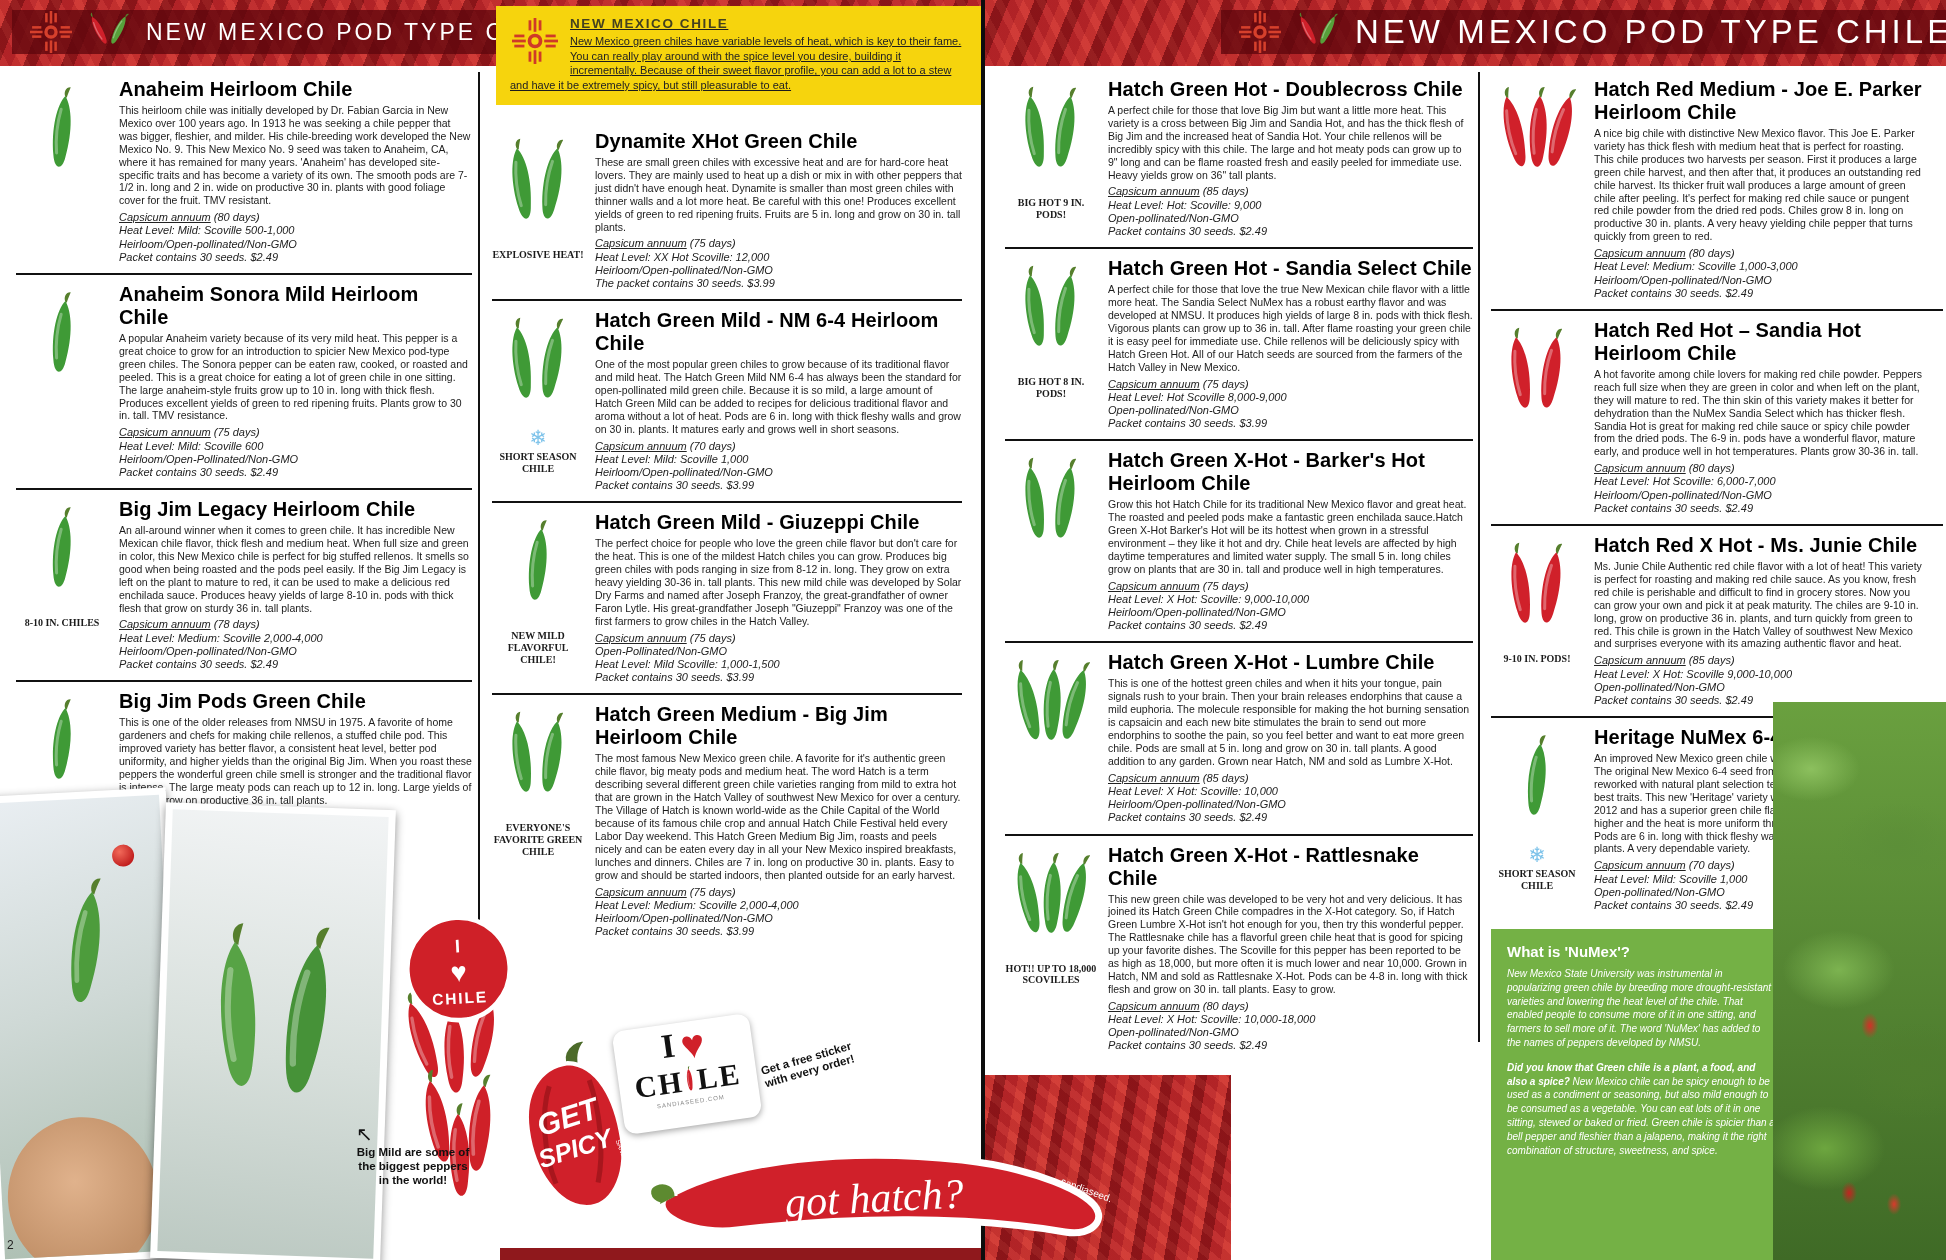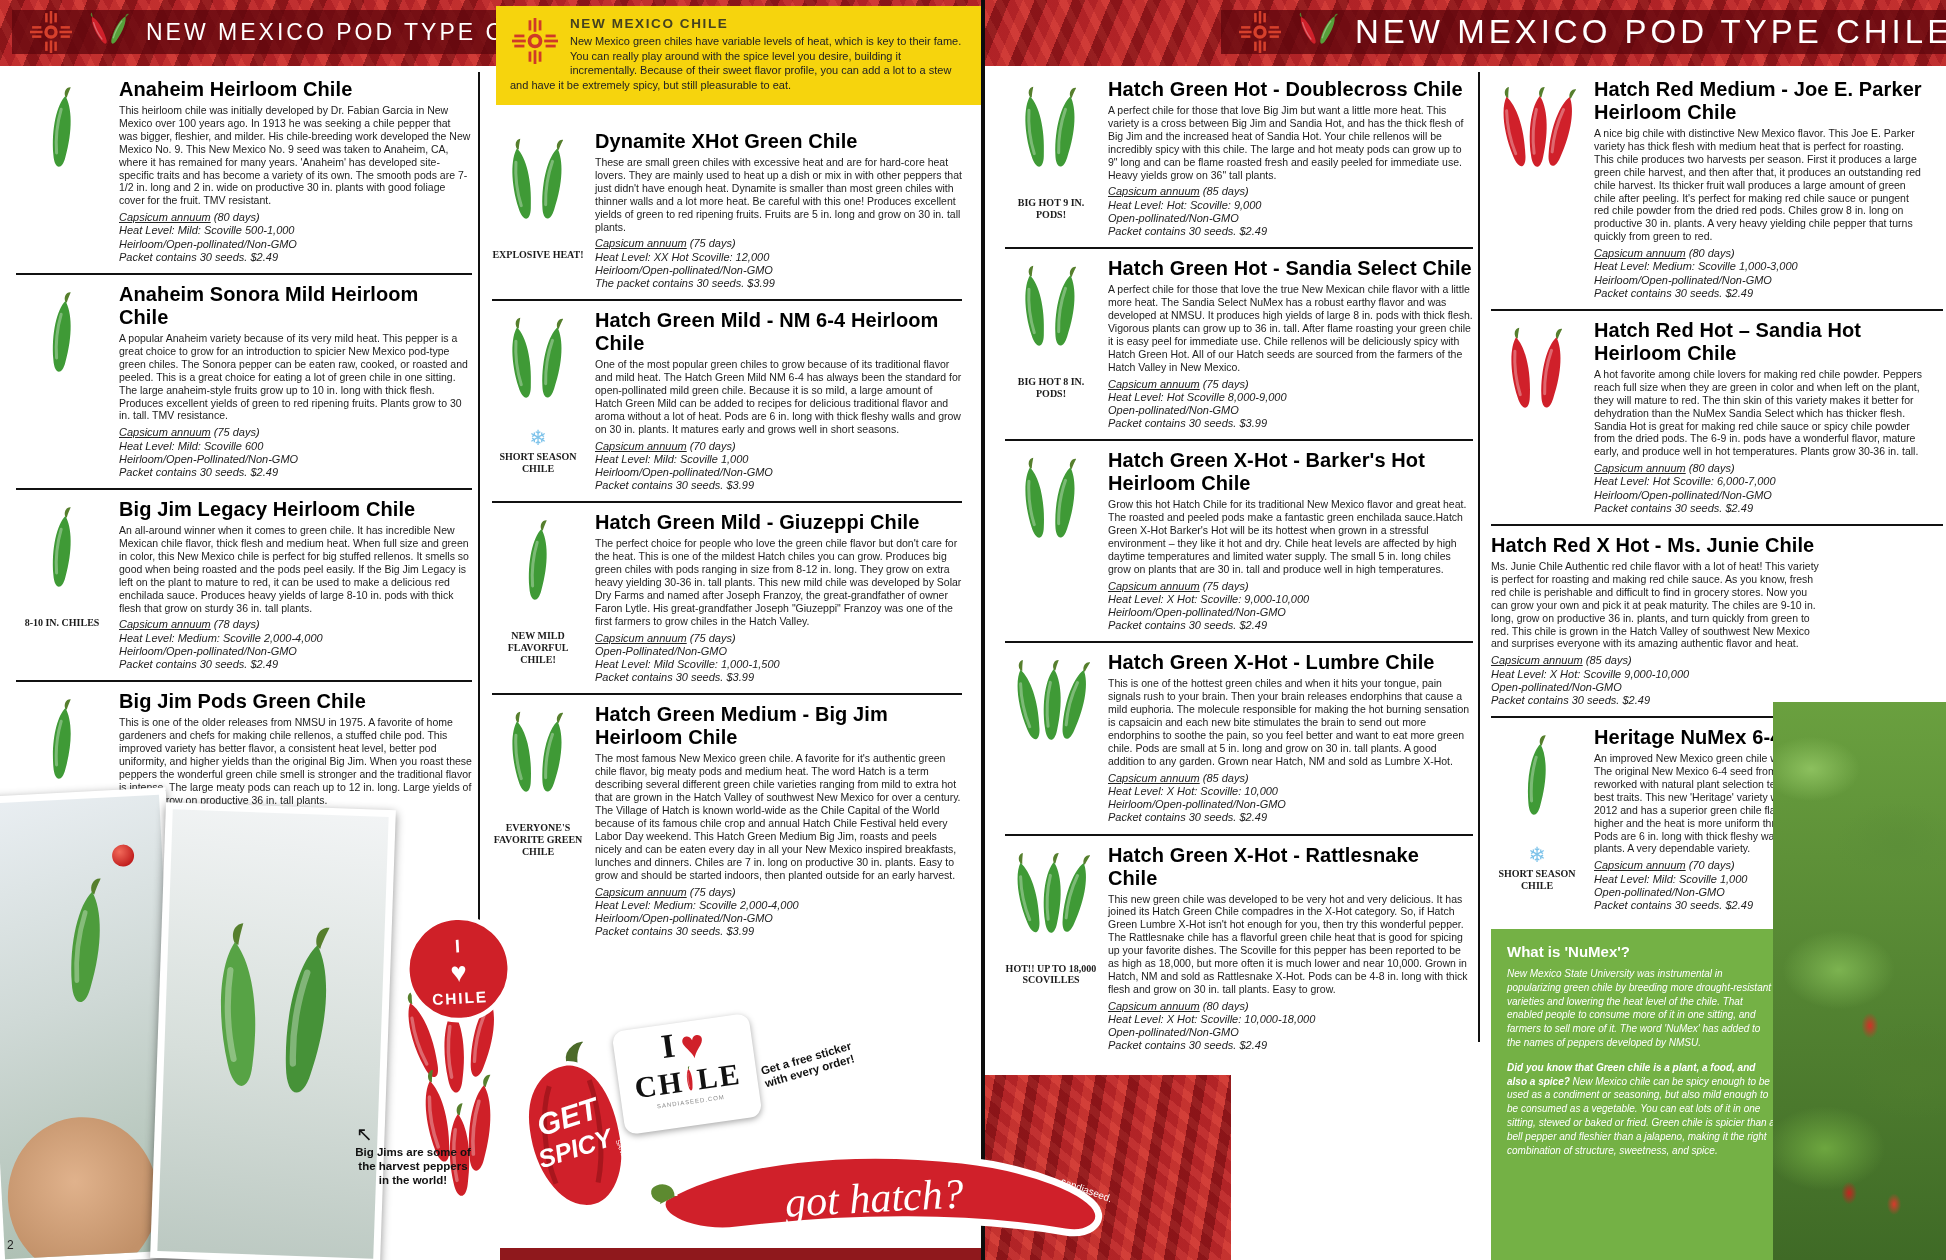--- a/index.html
+++ b/index.html
@@ -18,21 +18,21 @@
           display:flex;align-items:center;gap:14px;padding:0 18px;box-sizing:border-box;}
   .page-left .banner{left:12px;right:0;}
   .page-right .banner{left:236px;right:0;}
   .zia-icon{width:42px;height:42px;color:#d6402c;flex:none;}
   .chiles-icon{width:46px;height:42px;flex:none;}
   .header-title{color:#fff;font-size:23px;letter-spacing:3px;font-weight:400;white-space:nowrap;}
   .page-right .header-title{font-size:33px;letter-spacing:4px;}
 
   
   .intro-box{position:absolute;left:496px;top:6px;width:486px;box-sizing:border-box;
-             background:#f6d40d;padding:10px 14px 12px;z-index:6;}
+             background:#f6d40d;padding:10px 14px 12px;z-index:6;text-decoration:underline;}
   .intro-zia{float:left;width:46px;height:46px;color:#cf3a28;margin:2px 12px 2px 2px;}
   .intro-title{font-weight:bold;font-size:13.5px;letter-spacing:1.6px;color:#45421f;margin:0 0 3px;}
   .intro-text{font-size:11px;line-height:1.34;color:#222;margin:0;}
 
   
   .col{position:absolute;}
   .lcol1{left:16px;top:70px;width:456px;}
   .lcol2{left:492px;top:122px;width:470px;}
   .rcol1{left:20px;top:70px;width:468px;}
   .rcol2{left:506px;top:70px;width:452px;}
@@ -398,21 +398,21 @@
             <span>LE</span>
           </div>
         <div class="ilove-url">SANDIASEED.COM</div>
       </div>
 
       <div class="sticker free-note">Get a free sticker with every order!</div>
     </div>
 
     <div class="bigjim-caption">
       <span class="bigjim-arrow">↖</span>
-      <span>Big Jims are some of the harvest peppers in the world!</span>
+      <span>Big Mild are some of the biggest peppers in the world!</span>
     </div>
 
     <div class="red-strip"></div>
     <div class="page-num">2</div>
   </div>
 
   <div class="page page-right">
     <div class="chile-bg"></div>
     <div class="banner">
       <svg class="zia-icon" viewBox="0 0 100 100">
@@ -583,20 +583,28 @@
         <div class="stat-lines">
                 <div>Heat Level: Hot Scoville: 6,000-7,000</div>
                 <div>Heirloom/Open-pollinated/Non-GMO</div>
                 <div>Packet contains 30 seeds. $2.49</div>
               </div>
       </div>
     </div>
   </section>
 
   <section class="chile-section">
+    <div class="sec-media">
+      <svg class="pepper-img" viewBox="0 0 100 130">
+              <use href="#pod" x="8" width="44" height="126" transform="rotate(-8 30 63)" style="color: rgb(208, 32, 42);"></use>
+              <use href="#pod" x="46" width="44" height="126" transform="rotate(8 68 63)" style="color: rgb(208, 32, 42);"></use>
+            </svg>
+
+      <div class="badge">9-10 IN. PODS!</div>
+    </div>
     <div class="sec-text">
       <h3 class="sec-title">Hatch Red X Hot - Ms. Junie Chile</h3>
       <p class="sec-body">Ms. Junie Chile  Authentic red chile flavor with a lot of heat! This variety is perfect for roasting and making red chile sauce. As you know, fresh red chile is perishable and difficult to find in grocery stores. Now you can grow your own and pick it at peak maturity. The chiles are 9-10 in. long, grow on productive 36 in. plants, and turn quickly from green to red. This chile is grown in the Hatch Valley of southwest New Mexico and surprises everyone with its amazing authentic flavor and heat.</p>
       <div class="sec-stats">
         <div class="species-line"><span class="species">Capsicum annuum</span> <span class="days">(85 days)</span></div>
         <div class="stat-lines">
                 <div>Heat Level: X Hot: Scoville 9,000-10,000</div>
                 <div>Open-pollinated/Non-GMO</div>
                 <div>Packet contains 30 seeds. $2.49</div>
               </div>

